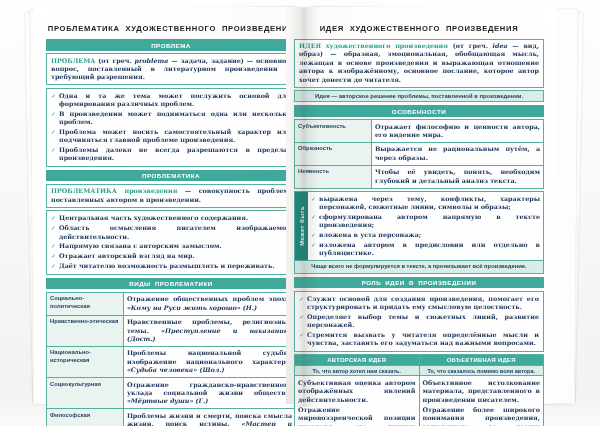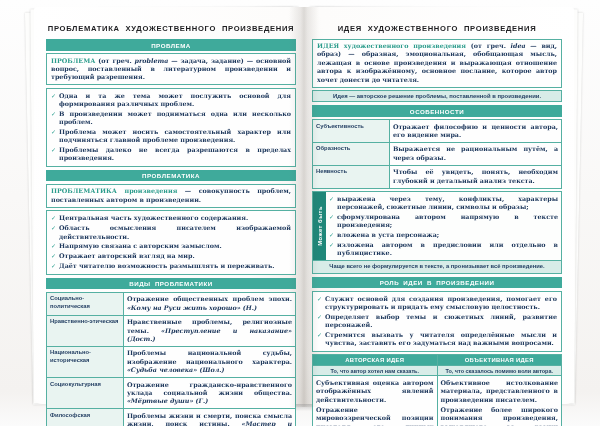--- a/index.html
+++ b/index.html
@@ -15,21 +15,21 @@
     background:radial-gradient(ellipse at center, rgba(0,0,0,0.22), rgba(0,0,0,0.0) 72%);}
   .stack{position:absolute;background:#fdfdfc;box-shadow:0 0 2px rgba(0,0,0,0.18);}
   .stackL1{left:-5px;top:3px;width:268px;height:392px;transform:rotate(-1.2deg);}
   .stackL2{left:-2px;top:1px;width:268px;height:394px;transform:rotate(-0.5deg);}
   .stackR1{right:-5px;top:3px;width:268px;height:392px;transform:rotate(1.2deg);}
   .stackR2{right:-2px;top:1px;width:268px;height:394px;transform:rotate(0.5deg);}
   .page{position:absolute;top:0;width:270px;height:397px;box-sizing:border-box;
     display:flex;flex-direction:column;z-index:2;}
   .page-left{left:0;padding:17px 8px 8px 12px;border-radius:3px 0 0 8px;
     background:linear-gradient(98deg,#ffffff 0%,#fdfcfb 78%,#f1efec 97%,#e7e4e0 100%);}
-  .page-right{right:0;padding:17px 12px 8px 8px;border-radius:0 3px 8px 0;
+  .page-right{right:18px;padding:17px 12px 8px 8px;border-radius:0 3px 8px 0;
     background:linear-gradient(262deg,#ffffff 0%,#fdfcfb 78%,#f1efec 97%,#e7e4e0 100%);}
   .spine-shadow{position:absolute;left:50%;top:0;height:100%;width:30px;z-index:3;
     transform:translateX(-50%);pointer-events:none;
     background:linear-gradient(to right, rgba(80,70,60,0) 0%, rgba(80,70,60,0.10) 38%, rgba(80,70,60,0.18) 50%, rgba(80,70,60,0.10) 62%, rgba(80,70,60,0) 100%);}
 
   .ptitle{font-family:"Liberation Sans",sans-serif;font-weight:bold;font-size:7.6px;
     letter-spacing:0.7px;word-spacing:3px;text-align:center;color:#1d1d20;margin:0 0 3px 0;}
   .band{background:#3faa9b;color:#ffffff;font-family:"Liberation Sans",sans-serif;
     font-weight:bold;font-size:6.2px;letter-spacing:0.5px;word-spacing:2px;
     text-align:center;padding:2.5px 0 2px;margin-top:3px;}

